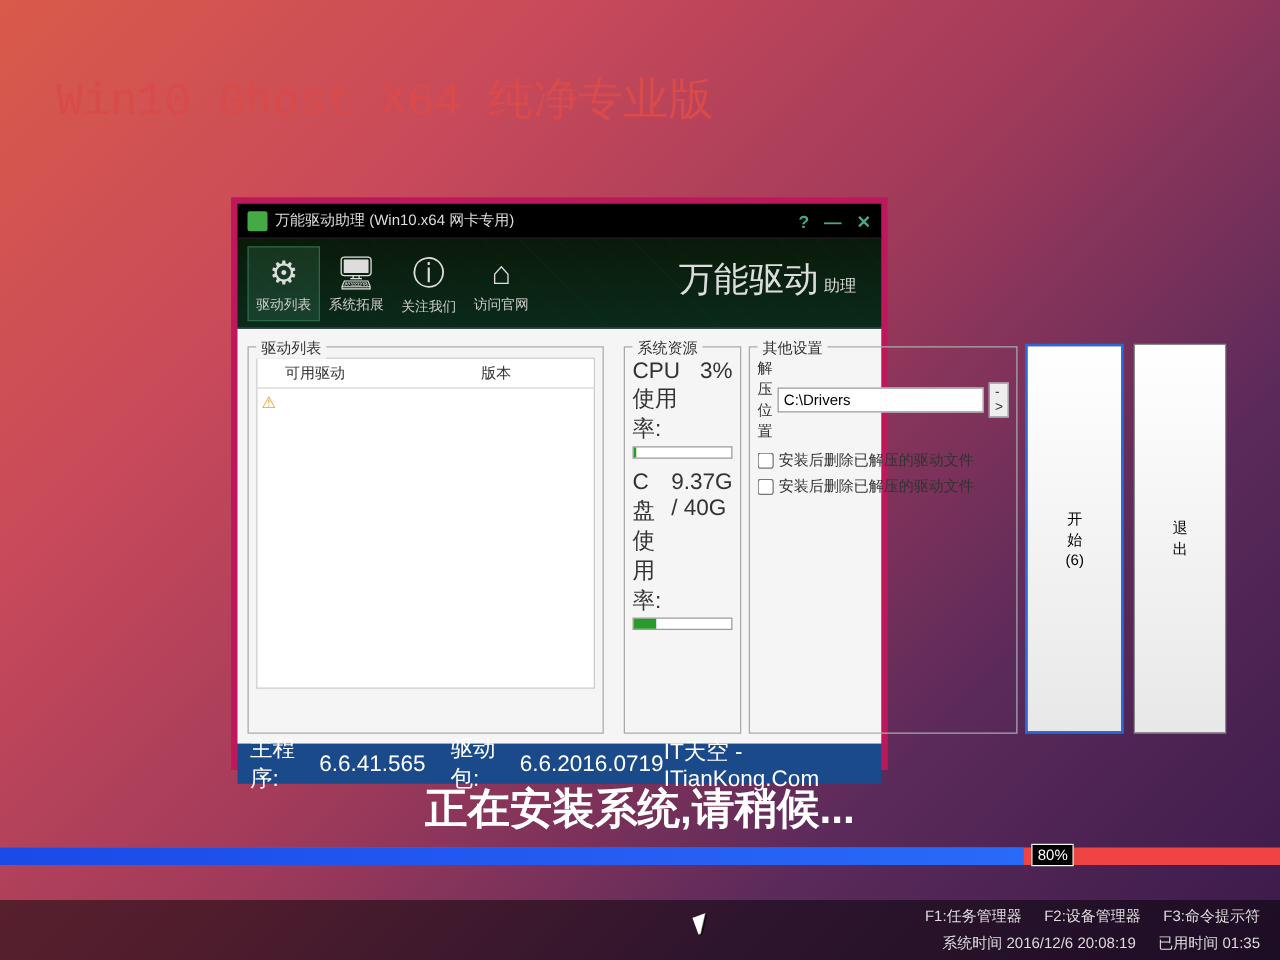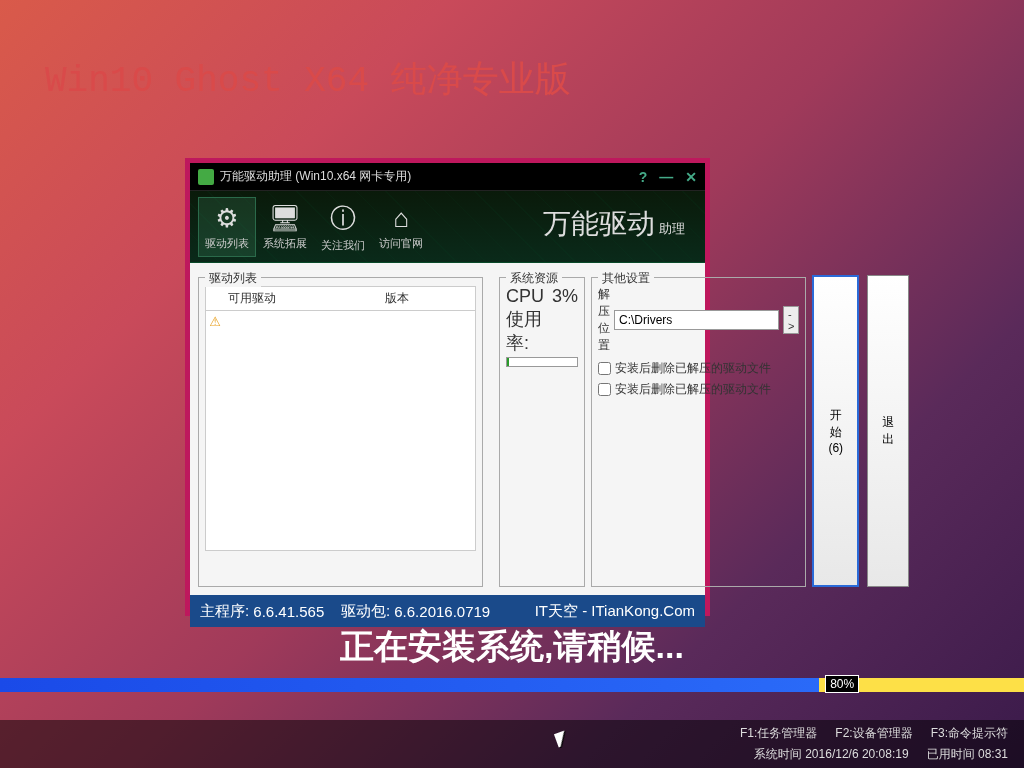--- a/index.html
+++ b/index.html
@@ -95,35 +95,35 @@
     .settings-input {
       flex: 1; border: 1px solid #999; padding: 2px 4px; font-size: 12px;
       margin: 0 4px; height: 20px;
     }
     .browse-btn { border: 1px solid #999; padding: 1px 4px; cursor: pointer; background: #eee; font-size: 11px; }
     .checkbox-row { display: flex; align-items: center; font-size: 12px; margin-bottom: 4px; }
     .checkbox-row input { margin-right: 4px; }
     .action-row { display: flex; justify-content: flex-end; gap: 8px; padding: 4px 2px 0 0; }
     .btn {
       border: 1px solid #888; background: linear-gradient(#fff,#e8e8e8);
-      padding: 3px 14px; font-size: 12px; cursor: pointer;
+      padding: 3px 30px; font-size: 12px; cursor: pointer;
     }
     .btn.primary { border: 2px solid #2a6ad8; }
     .statusbar {
-      height: 24px; background: #1a4a8a; color: #fff; font-size: 15px;
+      height: 24px; background: #1a4a8a; color: #fff; font-size: 18px;
       display: flex; align-items: center; padding: 16px 10px;
     }
     .statusbar .spacer { flex: 1; }
     .install-msg {
       position: absolute; top: 624px; left: 0; right: 0;
       text-align: center; color: #fff; font-size: 34px; font-weight: bold;
     }
     .progress-track {
       position: absolute; top: 678px; left: 0; right: 0; height: 14px;
-      background: #fde047;
+      background: #ef4444;
     }
     .progress-main {
       height: 100%; background: linear-gradient(90deg, #1a4ae8, #2a6af8); width: 80%;
       position: relative;
     }
     .progress-pct {
       position: absolute; right: -40px; top: -3px;
       background: #000; color: #fff; border: 1px solid #fff;
       padding: 1px 4px; font-size: 12px;
     }
@@ -208,20 +208,29 @@
         <span class="groupbox-title">系统资源</span>
         <div class="resource-item">
           <div class="resource-label">
             <span>CPU使用率:</span>
             <span>3%</span>
           </div>
           <div class="progress-bar">
               <div class="progress-fill" style="width:3%"></div>
             </div>
         </div>
+        <div class="resource-item" style="margin-bottom:2px">
+          <div class="resource-label">
+            <span>C盘使用率:</span>
+            <span>9.37G / 40G</span>
+          </div>
+          <div class="progress-bar">
+              <div class="progress-fill" style="width:23%"></div>
+            </div>
+        </div>
       </div>
 
       <div class="groupbox">
         <span class="groupbox-title">其他设置</span>
         <div class="settings-row">
           <span>解压位置</span>
           <input class="settings-input" value="C:\Drivers" style="">
           <span class="browse-btn">-&gt;</span>
         </div>
         <label class="checkbox-row">
@@ -264,18 +273,18 @@
   <div class="bottom-row">
     <span>F1:任务管理器</span>
     <span>F2:设备管理器</span>
     <span>F3:命令提示符</span>
   </div>
   <div class="bottom-row">
     <span>
       <span>系统时间</span> <span>2016/12/6 20:08:19</span>
     </span>
     <span>
-      <span>已用时间</span> <span>08:31</span>
+      <span>已用时间</span> <span>01:35</span>
     </span>
   </div>
 </div>
 
 <div class="cursor"></div>
 
 </body></html>

